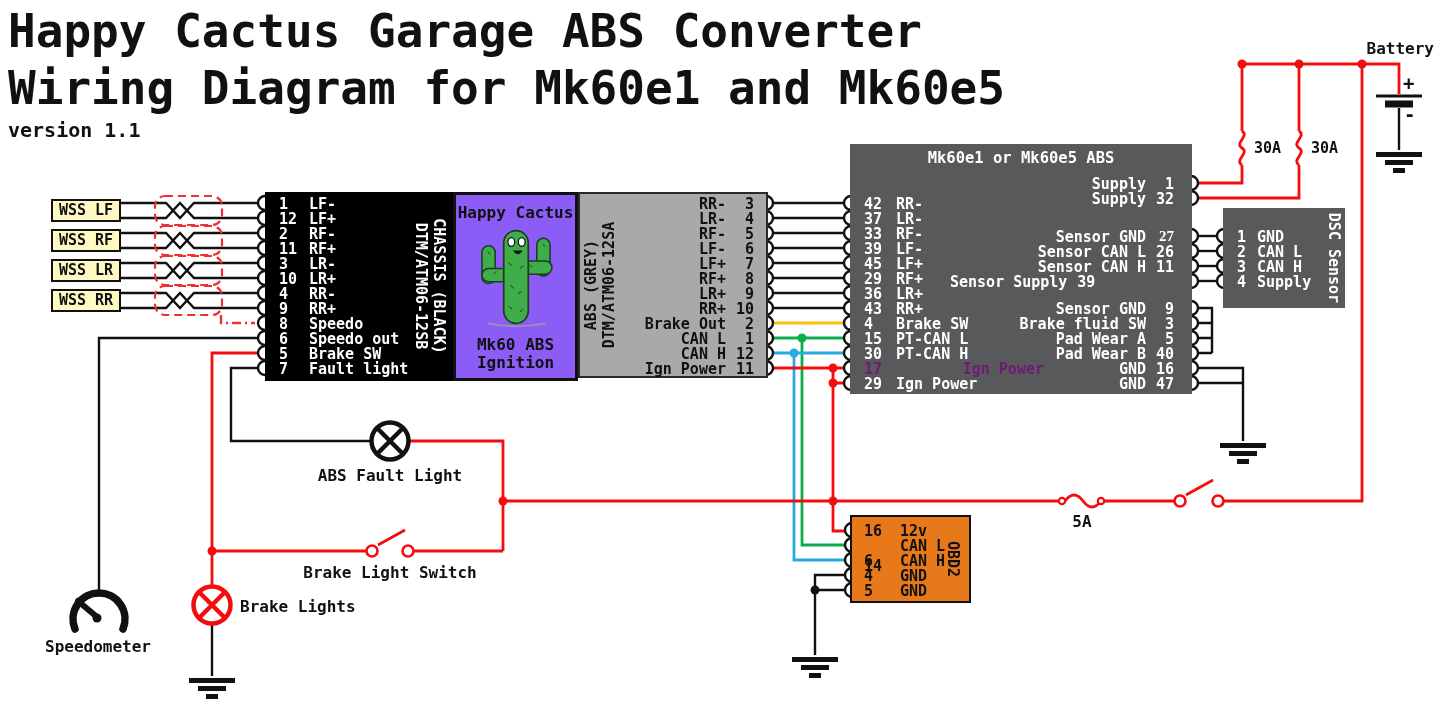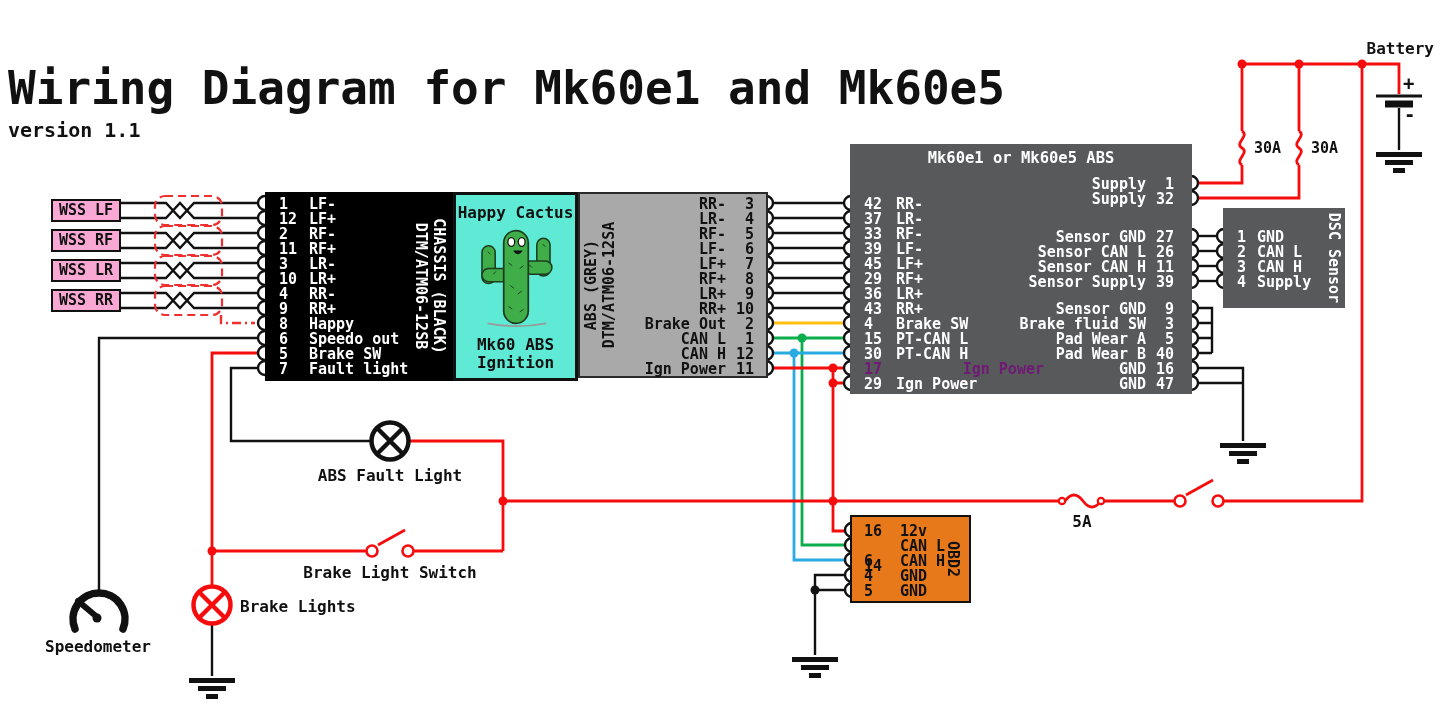--- a/index.html
+++ b/index.html
@@ -4,21 +4,21 @@
 <style>
   html,body{margin:0;padding:0;background:#fff;}
   #diagram{position:relative;width:1445px;height:718px;background:#fff;overflow:hidden;
            font-family:"DejaVu Sans Mono",monospace;}
   #wires{position:absolute;left:0;top:0;}
   .title-line{position:absolute;left:8px;font:bold 46px "DejaVu Sans Mono",monospace;color:#111;white-space:pre;}
   .version{position:absolute;left:8px;top:118px;font:bold 20px "DejaVu Sans Mono",monospace;color:#111;}
   .lab{position:absolute;font:bold 16px "DejaVu Sans Mono",monospace;color:#111;white-space:pre-line;}
   .lab.small{font-size:15px;}
   .block{position:absolute;box-sizing:border-box;}
-  .wss-box{position:absolute;left:51px;width:70px;height:23px;background:#f9a8d4;border:2px solid #111;
+  .wss-box{position:absolute;left:51px;width:70px;height:23px;background:#fef9c3;border:2px solid #111;
            box-sizing:border-box;text-align:center;font:bold 15px "DejaVu Sans Mono",monospace;line-height:19px;color:#111;}
   .vlab{position:absolute;transform:translate(-50%,-50%) rotate(90deg);text-align:center;
         font:bold 15px "DejaVu Sans Mono",monospace;line-height:18px;white-space:pre;}
   .vlab.ccw{transform:translate(-50%,-50%) rotate(-90deg);}
   .pin-row{position:absolute;display:flex;height:16px;line-height:16px;
            font:bold 15px "DejaVu Sans Mono",monospace;white-space:pre;}
   .conv-text{position:absolute;width:100%;text-align:center;font:bold 16px "DejaVu Sans Mono",monospace;color:#111;}
 </style>
 </head>
 <body>
@@ -208,32 +208,33 @@
         <circle cx="833" cy="501" r="4.5" fill="#f50d0d"></circle>
         <circle cx="1242" cy="64" r="4.5" fill="#f50d0d"></circle>
         <circle cx="1299" cy="64" r="4.5" fill="#f50d0d"></circle>
         <circle cx="1362" cy="64" r="4.5" fill="#f50d0d"></circle>
         <circle cx="802" cy="338" r="4.5" fill="#0bad4d"></circle>
         <circle cx="794" cy="353" r="4.5" fill="#29abe2"></circle>
         <circle cx="815" cy="590" r="4.5" fill="#111111"></circle>
       </g>
   </svg>
 
+  <div class="title-line" style="top:4px">Happy Cactus Garage ABS Converter</div>
   <div class="title-line" style="top:61px">Wiring Diagram for Mk60e1 and Mk60e5</div>
   <div class="version">version 1.1</div>
 
   <div class="wss-box" style="top:199px">WSS LF</div>
   <div class="wss-box" style="top:229px">WSS RF</div>
   <div class="wss-box" style="top:259px">WSS LR</div>
   <div class="wss-box" style="top:289px">WSS RR</div>
 
   <div class="block" style="left:265px;top:192px;width:188px;height:189px;background:#000;"></div>
   <div class="vlab" style="left:430px;top:286px;color:#fff;"><div>CHASSIS (BLACK)</div><div>DTM/ATM06-12SB</div></div>
 
-  <div class="block" style="left:453px;top:192px;width:125px;height:189px;background:#5eead4;border:3px solid #111;">
+  <div class="block" style="left:453px;top:192px;width:125px;height:189px;background:#8b5cf6;border:3px solid #111;">
     <div class="conv-text" style="top:8px">Happy Cactus</div>
     <svg width="96" height="104" viewBox="-50 -6 100 110" style="position:absolute;left:12px;top:30px">
       <path d="M-30,98 Q0,104 32,98" stroke="#999" stroke-width="2" fill="none"></path>
       <rect x="-36" y="16" width="14" height="40" rx="7" fill="#3fae49" stroke="#1d3b1f" stroke-width="1.6"></rect>
       <rect x="-36" y="40" width="30" height="14" rx="7" fill="#3fae49" stroke="#1d3b1f" stroke-width="1.6"></rect>
       <rect x="22" y="8" width="14" height="40" rx="7" fill="#3fae49" stroke="#1d3b1f" stroke-width="1.6"></rect>
       <rect x="8" y="32" width="30" height="14" rx="7" fill="#3fae49" stroke="#1d3b1f" stroke-width="1.6"></rect>
       <rect x="-13" y="0" width="26" height="98" rx="13" fill="#3fae49" stroke="#1d3b1f" stroke-width="1.8"></rect>
       <ellipse cx="-5" cy="12" rx="3.6" ry="4.6" fill="#fff" stroke="#111" stroke-width="1.3"></ellipse>
       <ellipse cx="6" cy="12" rx="3.6" ry="4.6" fill="#fff" stroke="#111" stroke-width="1.3"></ellipse>
@@ -271,21 +272,21 @@
   <div class="lab" style="left:18px;top:637px;width:160px;text-align:center;">Speedometer</div>
 
 <div class="pin-row" style="left: 279px; width: 170px; top: 195px; color: rgb(255, 255, 255); justify-content: flex-start;"><span style="flex: 0 0 auto; width: 30px; text-align: left;">1</span><span>LF-</span></div>
     <div class="pin-row" style="left: 279px; width: 170px; top: 210px; color: rgb(255, 255, 255); justify-content: flex-start;"><span style="flex: 0 0 auto; width: 30px; text-align: left;">12</span><span>LF+</span></div>
     <div class="pin-row" style="left: 279px; width: 170px; top: 225px; color: rgb(255, 255, 255); justify-content: flex-start;"><span style="flex: 0 0 auto; width: 30px; text-align: left;">2</span><span>RF-</span></div>
     <div class="pin-row" style="left: 279px; width: 170px; top: 240px; color: rgb(255, 255, 255); justify-content: flex-start;"><span style="flex: 0 0 auto; width: 30px; text-align: left;">11</span><span>RF+</span></div>
     <div class="pin-row" style="left: 279px; width: 170px; top: 255px; color: rgb(255, 255, 255); justify-content: flex-start;"><span style="flex: 0 0 auto; width: 30px; text-align: left;">3</span><span>LR-</span></div>
     <div class="pin-row" style="left: 279px; width: 170px; top: 270px; color: rgb(255, 255, 255); justify-content: flex-start;"><span style="flex: 0 0 auto; width: 30px; text-align: left;">10</span><span>LR+</span></div>
     <div class="pin-row" style="left: 279px; width: 170px; top: 285px; color: rgb(255, 255, 255); justify-content: flex-start;"><span style="flex: 0 0 auto; width: 30px; text-align: left;">4</span><span>RR-</span></div>
     <div class="pin-row" style="left: 279px; width: 170px; top: 300px; color: rgb(255, 255, 255); justify-content: flex-start;"><span style="flex: 0 0 auto; width: 30px; text-align: left;">9</span><span>RR+</span></div>
-    <div class="pin-row" style="left: 279px; width: 170px; top: 315px; color: rgb(255, 255, 255); justify-content: flex-start;"><span style="flex: 0 0 auto; width: 30px; text-align: left;">8</span><span>Happy</span></div>
+    <div class="pin-row" style="left: 279px; width: 170px; top: 315px; color: rgb(255, 255, 255); justify-content: flex-start;"><span style="flex: 0 0 auto; width: 30px; text-align: left;">8</span><span>Speedo</span></div>
     <div class="pin-row" style="left: 279px; width: 170px; top: 330px; color: rgb(255, 255, 255); justify-content: flex-start;"><span style="flex: 0 0 auto; width: 30px; text-align: left;">6</span><span>Speedo out</span></div>
     <div class="pin-row" style="left: 279px; width: 170px; top: 345px; color: rgb(255, 255, 255); justify-content: flex-start;"><span style="flex: 0 0 auto; width: 30px; text-align: left;">5</span><span>Brake SW</span></div>
     <div class="pin-row" style="left: 279px; width: 170px; top: 360px; color: rgb(255, 255, 255); justify-content: flex-start;"><span style="flex: 0 0 auto; width: 30px; text-align: left;">7</span><span>Fault light</span></div>
     <div class="pin-row" style="left: 600px; width: 154px; top: 195px; color: rgb(17, 17, 17); justify-content: flex-end;"><span>RR-</span><span style="flex: 0 0 auto; width: 28px; text-align: right;">3</span></div>
     <div class="pin-row" style="left: 600px; width: 154px; top: 210px; color: rgb(17, 17, 17); justify-content: flex-end;"><span>LR-</span><span style="flex: 0 0 auto; width: 28px; text-align: right;">4</span></div>
     <div class="pin-row" style="left: 600px; width: 154px; top: 225px; color: rgb(17, 17, 17); justify-content: flex-end;"><span>RF-</span><span style="flex: 0 0 auto; width: 28px; text-align: right;">5</span></div>
     <div class="pin-row" style="left: 600px; width: 154px; top: 240px; color: rgb(17, 17, 17); justify-content: flex-end;"><span>LF-</span><span style="flex: 0 0 auto; width: 28px; text-align: right;">6</span></div>
     <div class="pin-row" style="left: 600px; width: 154px; top: 255px; color: rgb(17, 17, 17); justify-content: flex-end;"><span>LF+</span><span style="flex: 0 0 auto; width: 28px; text-align: right;">7</span></div>
     <div class="pin-row" style="left: 600px; width: 154px; top: 270px; color: rgb(17, 17, 17); justify-content: flex-end;"><span>RF+</span><span style="flex: 0 0 auto; width: 28px; text-align: right;">8</span></div>
     <div class="pin-row" style="left: 600px; width: 154px; top: 285px; color: rgb(17, 17, 17); justify-content: flex-end;"><span>LR+</span><span style="flex: 0 0 auto; width: 28px; text-align: right;">9</span></div>
@@ -302,24 +303,24 @@
     <div class="pin-row" style="left: 864px; width: 180px; top: 270px; color: rgb(255, 255, 255); justify-content: flex-start;"><span style="flex: 0 0 auto; width: 32px; text-align: left;">29</span><span>RF+</span></div>
     <div class="pin-row" style="left: 864px; width: 180px; top: 285px; color: rgb(255, 255, 255); justify-content: flex-start;"><span style="flex: 0 0 auto; width: 32px; text-align: left;">36</span><span>LR+</span></div>
     <div class="pin-row" style="left: 864px; width: 180px; top: 300px; color: rgb(255, 255, 255); justify-content: flex-start;"><span style="flex: 0 0 auto; width: 32px; text-align: left;">43</span><span>RR+</span></div>
     <div class="pin-row" style="left: 864px; width: 180px; top: 315px; color: rgb(255, 255, 255); justify-content: flex-start;"><span style="flex: 0 0 auto; width: 32px; text-align: left;">4</span><span>Brake SW</span></div>
     <div class="pin-row" style="left: 864px; width: 180px; top: 330px; color: rgb(255, 255, 255); justify-content: flex-start;"><span style="flex: 0 0 auto; width: 32px; text-align: left;">15</span><span>PT-CAN L</span></div>
     <div class="pin-row" style="left: 864px; width: 180px; top: 345px; color: rgb(255, 255, 255); justify-content: flex-start;"><span style="flex: 0 0 auto; width: 32px; text-align: left;">30</span><span>PT-CAN H</span></div>
     <div class="pin-row" style="left: 864px; width: 180px; top: 360px; color: #701a75; justify-content: space-between;"><span style="flex: 0 0 auto; width: 32px; text-align: left;">17</span><span>Ign Power</span></div>
     <div class="pin-row" style="left: 864px; width: 180px; top: 375px; color: rgb(255, 255, 255); justify-content: flex-start;"><span style="flex: 0 0 auto; width: 32px; text-align: left;">29</span><span>Ign Power</span></div>
     <div class="pin-row" style="left: 950px; width: 224px; top: 175px; color: rgb(255, 255, 255); justify-content: flex-end;"><span>Supply</span><span style="flex: 0 0 auto; width: 28px; text-align: right;">1</span></div>
     <div class="pin-row" style="left: 950px; width: 224px; top: 190px; color: rgb(255, 255, 255); justify-content: flex-end;"><span>Supply</span><span style="flex: 0 0 auto; width: 28px; text-align: right;">32</span></div>
-    <div class="pin-row" style="left: 950px; width: 224px; top: 228px; color: rgb(255, 255, 255); justify-content: flex-end;"><span>Sensor GND</span><span style="flex: 0 0 auto; width: 28px; text-align: right;">27</span></div>
+    <div class="pin-row" style="left: 950px; width: 224px; top: 228px; color: rgb(255, 255, 255); justify-content: flex-end;"><span>Sensor GND</span><span style="flex: 0 0 auto; width: 28px; text-align: right; font-family: Liberation Serif, serif;">27</span></div>
     <div class="pin-row" style="left: 950px; width: 224px; top: 243px; color: rgb(255, 255, 255); justify-content: flex-end;"><span>Sensor CAN L</span><span style="flex: 0 0 auto; width: 28px; text-align: right;">26</span></div>
     <div class="pin-row" style="left: 950px; width: 224px; top: 258px; color: rgb(255, 255, 255); justify-content: flex-end;"><span>Sensor CAN H</span><span style="flex: 0 0 auto; width: 28px; text-align: right;">11</span></div>
-    <div class="pin-row" style="left: 950px; width: 224px; top: 273px; color: rgb(255, 255, 255); justify-content: flex-end;"><span>Sensor Supply</span><span style="flex: 0 0 auto; width: 28px; text-align: right;">39</span></div>
+    <div class="pin-row" style="left: 950px; width: 224px; top: 273px; color: rgb(255, 255, 255); "><span>Sensor Supply</span><span style="flex: 0 0 auto; width: 28px; text-align: right;">39</span></div>
     <div class="pin-row" style="left: 950px; width: 224px; top: 300px; color: rgb(255, 255, 255); justify-content: flex-end;"><span>Sensor GND</span><span style="flex: 0 0 auto; width: 28px; text-align: right;">9</span></div>
     <div class="pin-row" style="left: 950px; width: 224px; top: 315px; color: rgb(255, 255, 255); justify-content: flex-end;"><span>Brake fluid SW</span><span style="flex: 0 0 auto; width: 28px; text-align: right;">3</span></div>
     <div class="pin-row" style="left: 950px; width: 224px; top: 330px; color: rgb(255, 255, 255); justify-content: flex-end;"><span>Pad Wear A</span><span style="flex: 0 0 auto; width: 28px; text-align: right;">5</span></div>
     <div class="pin-row" style="left: 950px; width: 224px; top: 345px; color: rgb(255, 255, 255); justify-content: flex-end;"><span>Pad Wear B</span><span style="flex: 0 0 auto; width: 28px; text-align: right;">40</span></div>
     <div class="pin-row" style="left: 950px; width: 224px; top: 360px; color: rgb(255, 255, 255); justify-content: flex-end;"><span>GND</span><span style="flex: 0 0 auto; width: 28px; text-align: right;">16</span></div>
     <div class="pin-row" style="left: 950px; width: 224px; top: 375px; color: rgb(255, 255, 255); justify-content: flex-end;"><span>GND</span><span style="flex: 0 0 auto; width: 28px; text-align: right;">47</span></div>
     <div class="pin-row" style="left: 1237px; width: 100px; top: 228px; color: rgb(255, 255, 255); justify-content: flex-start;"><span style="flex: 0 0 auto; width: 20px; text-align: left;">1</span><span>GND</span></div>
     <div class="pin-row" style="left: 1237px; width: 100px; top: 243px; color: rgb(255, 255, 255); justify-content: flex-start;"><span style="flex: 0 0 auto; width: 20px; text-align: left;">2</span><span>CAN L</span></div>
     <div class="pin-row" style="left: 1237px; width: 100px; top: 258px; color: rgb(255, 255, 255); justify-content: flex-start;"><span style="flex: 0 0 auto; width: 20px; text-align: left;">3</span><span>CAN H</span></div>
     <div class="pin-row" style="left: 1237px; width: 100px; top: 273px; color: rgb(255, 255, 255); justify-content: flex-start;"><span style="flex: 0 0 auto; width: 20px; text-align: left;">4</span><span>Supply</span></div>

